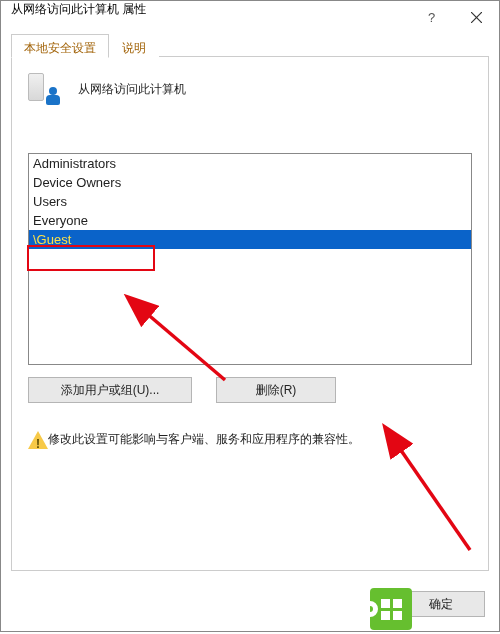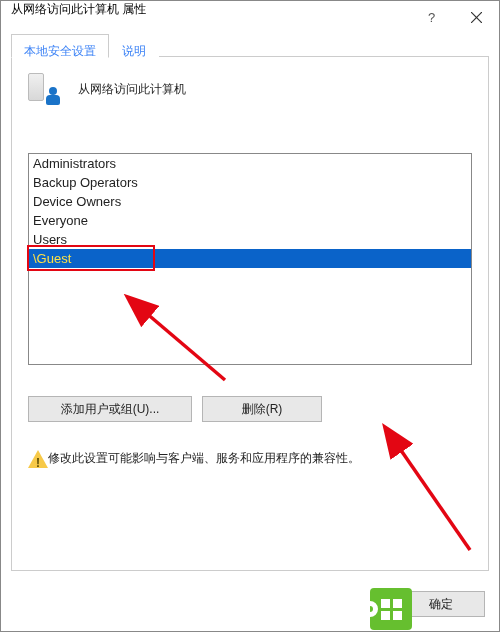--- a/index.html
+++ b/index.html
@@ -5,36 +5,36 @@
     * { box-sizing: border-box; margin: 0; padding: 0; font-family: "Microsoft YaHei", "Segoe UI", sans-serif; }
     body { width: 500px; height: 634px; background: #fff; position: relative; overflow: hidden; }
     .window { width: 500px; height: 632px; background: #fff; border: 1px solid #888; display: flex; flex-direction: column; }
     .titlebar { height: 32px; display: flex; align-items: flex-start; padding: 0 0 0 10px; font-size: 12px; color: #000; }
     .titlebar-spacer { flex: 1; }
     .tb-btn { width: 45px; height: 32px; display: flex; align-items: center; justify-content: center; font-size: 14px; color: #444; }
     .tb-btn.help { font-size: 13px; color: #555; }
     .tb-btn.close svg { width: 11px; height: 11px; stroke: #333; stroke-width: 1.2; }
     .content { flex: 1; padding: 0 10px 10px 10px; display: flex; flex-direction: column; }
     .tabs { display: flex; position: relative; border-bottom: 1px solid #ccc; height: 24px; }
-    .tab { padding: 8px 12px; height: 24px; font-size: 12px; color: #3b82f6; display: flex; align-items: flex-start; border: 1px solid transparent; position: relative; top: 1px; background: #fff; }
+    .tab { padding: 0 12px; height: 24px; font-size: 12px; color: #a16207; display: flex; align-items: flex-end; border: 1px solid transparent; position: relative; top: 1px; background: #fff; }
     .tab.active { border: 1px solid #ccc; border-bottom: 1px solid #fff; background: #fff; }
     .panel { border: 1px solid #ccc; border-top: none; flex: 1; padding: 14px 16px 12px 16px; display: flex; flex-direction: column; }
     .header { display: flex; align-items: center; gap: 18px; }
     .policy-icon { width: 32px; height: 36px; position: relative; }
     .policy-icon .server { width: 16px; height: 28px; background: linear-gradient(#f0f0f0,#d8d8d8); border: 1px solid #bbb; border-radius: 2px; position: absolute; left: 0; top: 2px; }
     .policy-icon .guy { width: 14px; height: 20px; position: absolute; right: 0; bottom: 0; }
     .policy-icon .guy .head { width: 8px; height: 8px; background: #1a73c8; border-radius: 50%; position: absolute; left: 3px; top: 0; }
     .policy-icon .guy .body { width: 14px; height: 10px; background: #1a73c8; border-radius: 4px 4px 2px 2px; position: absolute; top: 8px; }
     .header-title { font-size: 12px; color: #222; }
     .listbox { margin-top: 46px; border: 1px solid #888; height: 212px; background: #fff; font-size: 13px; color: #222; overflow: hidden; }
     .listbox .item { height: 19px; line-height: 19px; padding: 0 4px; white-space: nowrap; }
     .listbox .item.selected { background: #0a63c9; color: #fde047; }
     .red-annot { position: absolute; border: 2px solid #e30613; pointer-events: none; }
     .listbox-wrap { position: relative; }
-    .btnrow { display: flex; gap: 10px; margin-top: 31px; }
+    .btnrow { display: flex; gap: 24px; margin-top: 12px; }
     .btn { height: 26px; background: #e8e8e8; border: 1px solid #b5b5b5; font-size: 12px; color: #222; display: flex; align-items: center; justify-content: center; padding: 0 8px; }
     .btn.add { width: 164px; }
     .btn.del { width: 120px; }
     .info { display: flex; margin-top: 26px; font-size: 12px; color: #222; line-height: 1.7; }
     .warn-icon { width: 20px; height: 20px; flex-shrink: 0; margin-top: 2px; }
     .warn-tri { width: 0; height: 0; border-left: 10px solid transparent; border-right: 10px solid transparent; border-bottom: 18px solid #f7c948; position: relative; }
     .warn-tri:after { content: "!"; position: absolute; left: -2px; top: 3px; width: 4px; text-align: center; font-size: 12px; font-weight: bold; color: #5a4a00; }
     .link { color: #0a63c9; text-decoration: underline; cursor: pointer; }
     .footer { display: flex; gap: 10px; justify-content: flex-end; padding: 10px 14px 14px 0; }
     .btn.footer-btn { width: 88px; height: 26px; margin-left: 48px; }
@@ -80,24 +80,23 @@
               <div class="head"></div>
               <div class="body"></div>
             </div>
         </div>
         <div class="header-title">从网络访问此计算机</div>
       </div>
 
       <div class="listbox-wrap">
         <div class="listbox">
           <div class="item">Administrators</div>
-          <div class="item">Backup Operators</div>
           <div class="item">Device Owners</div>
+          <div class="item">Users</div>
           <div class="item">Everyone</div>
-          <div class="item">Users</div>
           <div class="item selected">\Guest</div>
         </div>
         <div class="red-annot" style="left:-1px; top:138px; width:128px; height:26px;"></div>
       </div>
 
       <div class="btnrow">
         <div class="btn add">
             <span>添加用户或组(U)...</span>
           </div>
         <div class="btn del">

